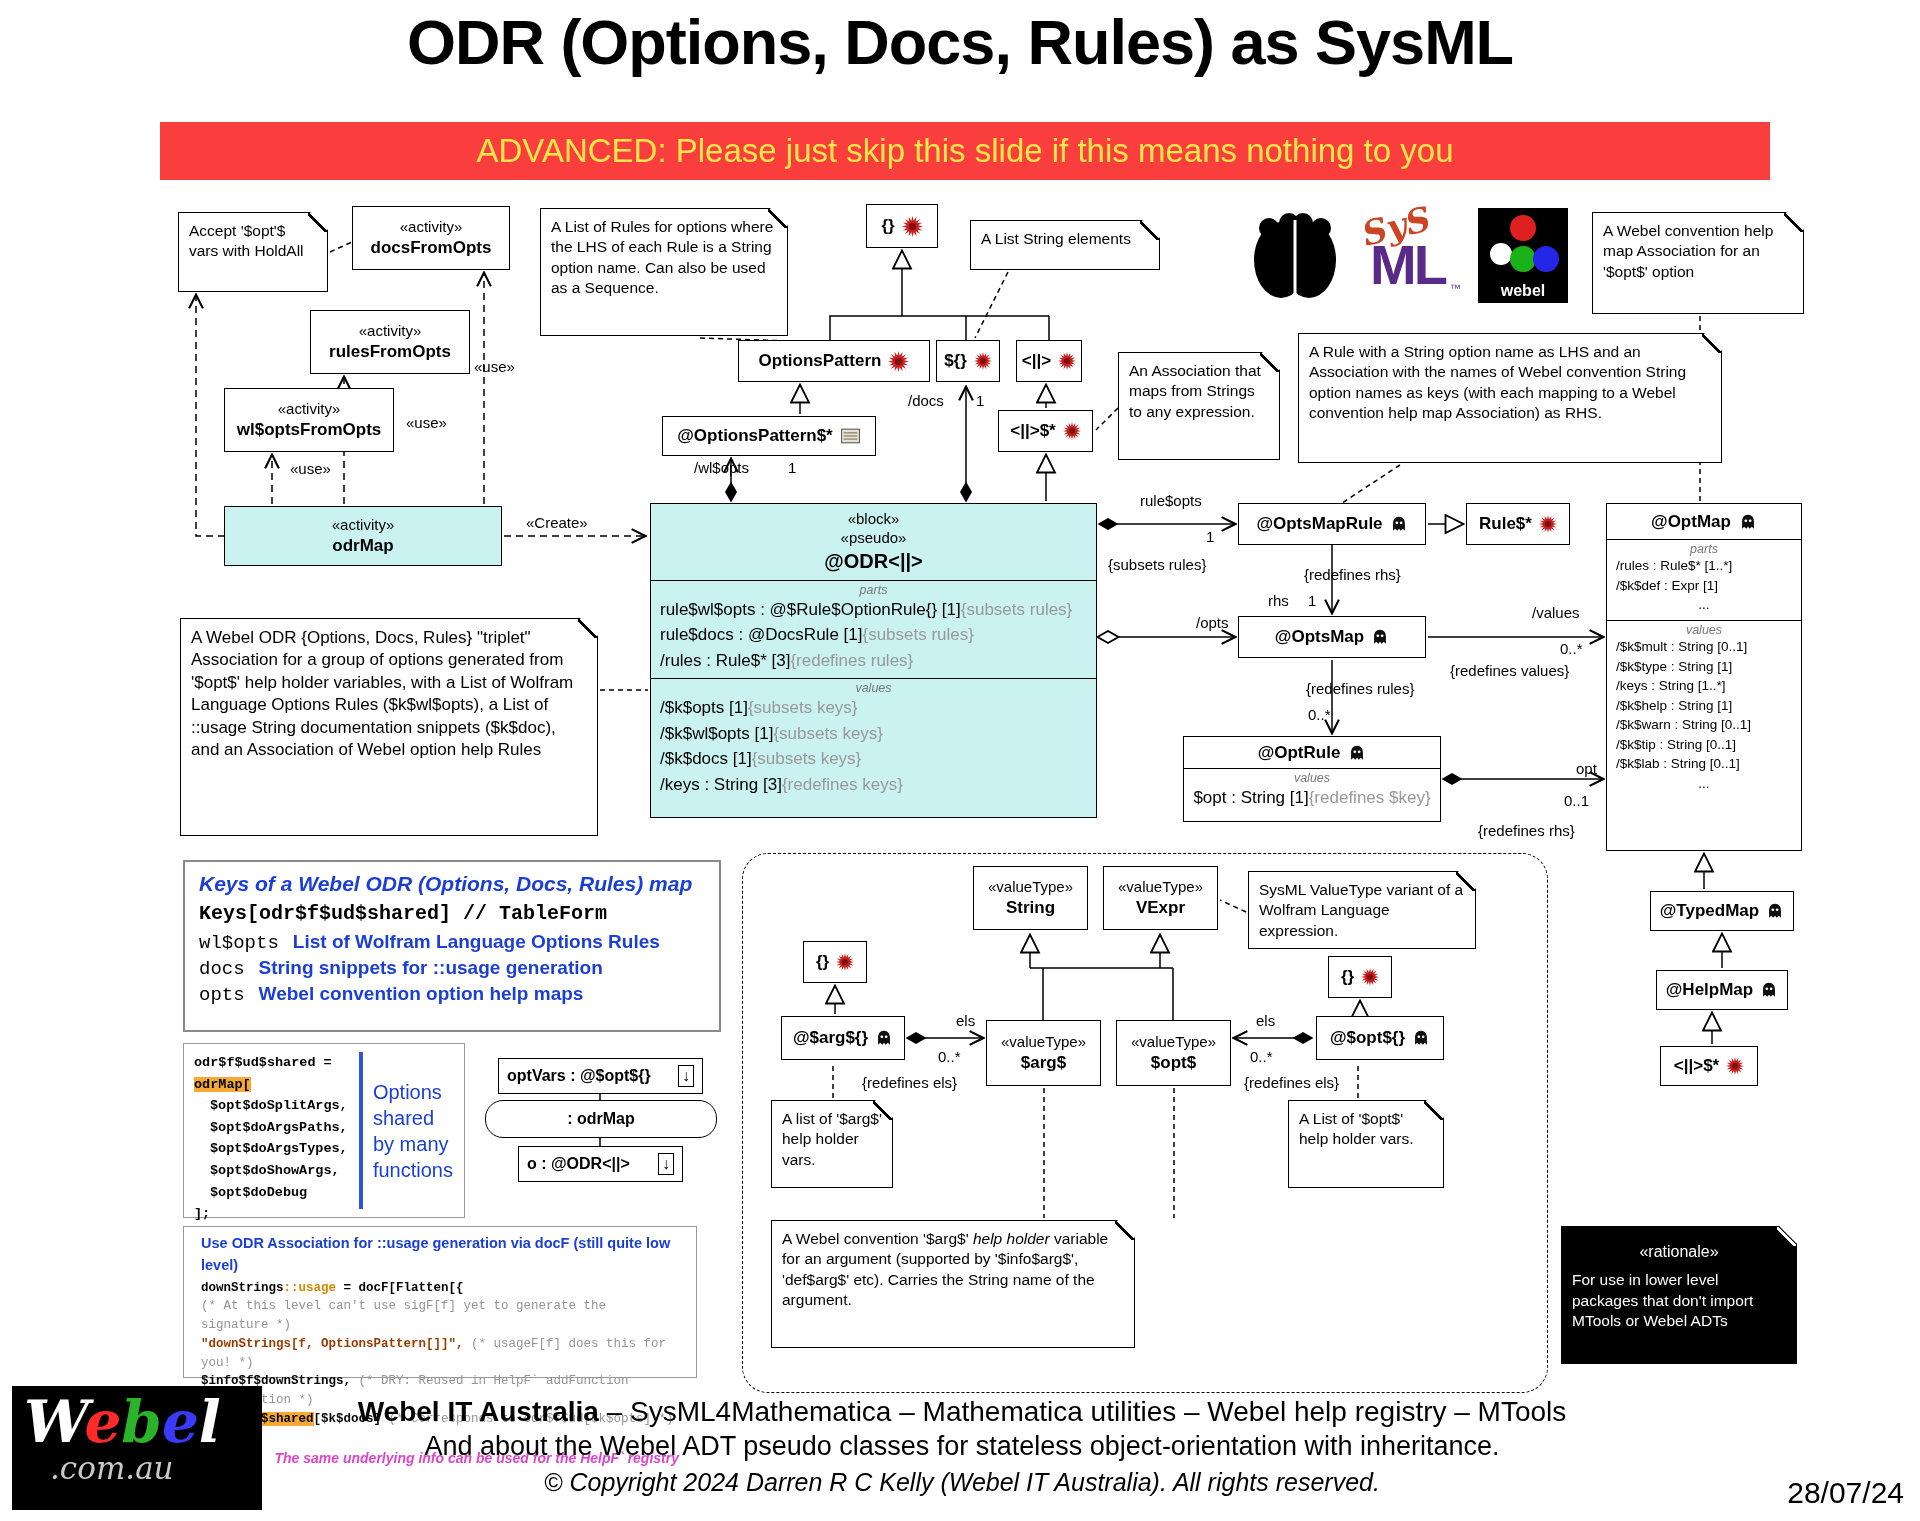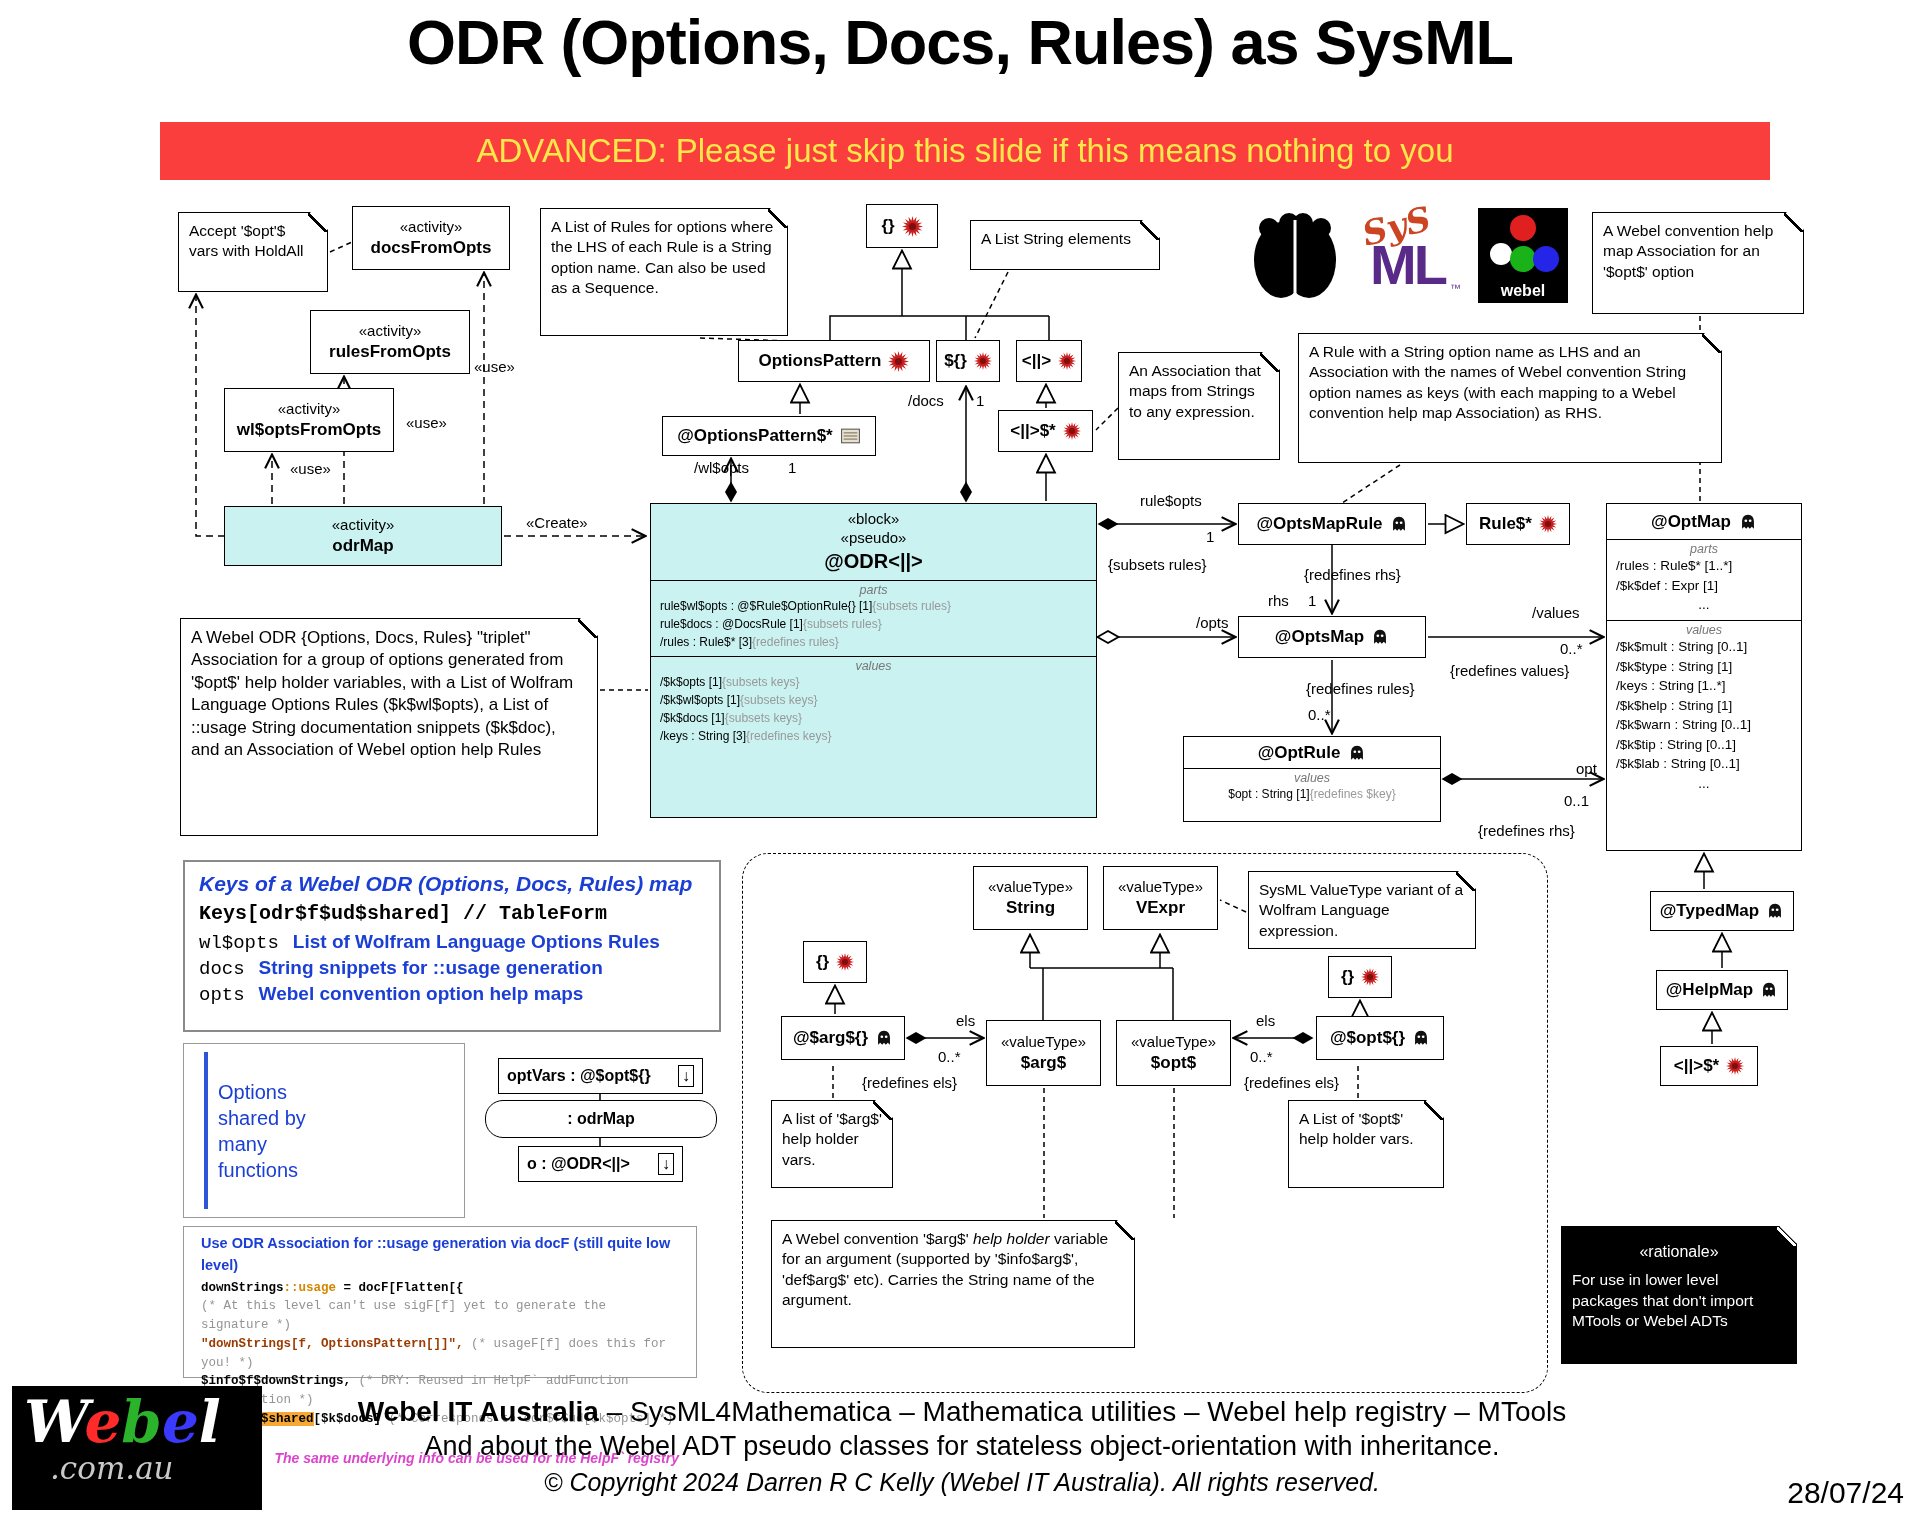--- a/index.html
+++ b/index.html
@@ -25,21 +25,21 @@
   .ic { width:21px; height:21px; flex:0 0 auto; }
   .ic.sm { width:18px; height:18px; }
 
   .blk { align-items:stretch; justify-content:flex-start; text-align:left; }
   .bh { text-align:center; padding:6px 0 7px; }
   .bh2 { display:flex; align-items:center; justify-content:center; gap:8px; padding:7px 0; }
   .bnm { font-size:20px; font-weight:bold; margin-top:2px; }
   .cmp { border-top:1.7px solid #000; padding:2px 9px 5px; }
   .grow { flex:1; }
   .cl { text-align:center; font-style:italic; color:#777; font-size:12.5px; }
-  .ln { font-size:12px; line-height:1.5; white-space:nowrap; }
+  .ln { font-size:17px; line-height:1.5; white-space:nowrap; }
   .ln2 { font-size:13.5px; line-height:1.45; white-space:nowrap; }
   .ctr { text-align:center; white-space:normal; }
   .gc { color:#999; }
 
   .note { position:absolute; background:#fff; border:1.5px solid #000; z-index:2;
           padding:8px 10px; font-size:15.5px; line-height:1.32;
           clip-path: polygon(0 0, calc(100% - 18px) 0, 100% 18px, 100% 100%, 0 100%); }
   .note::before { content:""; position:absolute; top:0; right:0; width:19px; height:19px;
           background: linear-gradient(to bottom left, transparent 46%, #000 46%, #000 56%, transparent 56%); }
   .note--dark { background:#000; color:#fff; border-color:#000; }
@@ -409,20 +409,29 @@
 
   <div class="panel panel-keys" style="left:183px;top:860px;width:538px;height:172px">
     <div class="kp-title">Keys of a Webel ODR (Options, Docs, Rules) map</div>
     <div class="kp-code">Keys[odr$f$ud$shared] // TableForm</div>
     <div class="kp-row"><span class="kp-k">wl$opts</span><span class="kp-v">List of Wolfram Language Options Rules</span></div>
     <div class="kp-row"><span class="kp-k">docs</span><span class="kp-v">String snippets for ::usage generation</span></div>
     <div class="kp-row"><span class="kp-k">opts</span><span class="kp-v">Webel convention option help maps</span></div>
   </div>
 
   <div class="panel panel-code1" style="left:183px;top:1043px;width:282px;height:175px">
+    <div class="c1-code">
+      <div><span>odr$f$ud$shared = </span><span class="hl">odrMap[</span></div>
+      <div class="c1-ind">$opt$doSplitArgs,</div>
+      <div class="c1-ind">$opt$doArgsPaths,</div>
+      <div class="c1-ind">$opt$doArgsTypes,</div>
+      <div class="c1-ind">$opt$doShowArgs,</div>
+      <div class="c1-ind">$opt$doDebug</div>
+      <div>];</div>
+    </div>
     <div class="c1-note">Options shared by many functions</div>
   </div>
 
   <div class="objbox" style="left:498px;top:1058px;width:205px;height:36px">
     <span>optVars : @$opt${}</span>
       <span class="pin">↓</span>
   </div>
   <div class="objbox rnd" style="left:485px;top:1100px;width:232px;height:38px">
     <span>: odrMap</span>
   </div>

